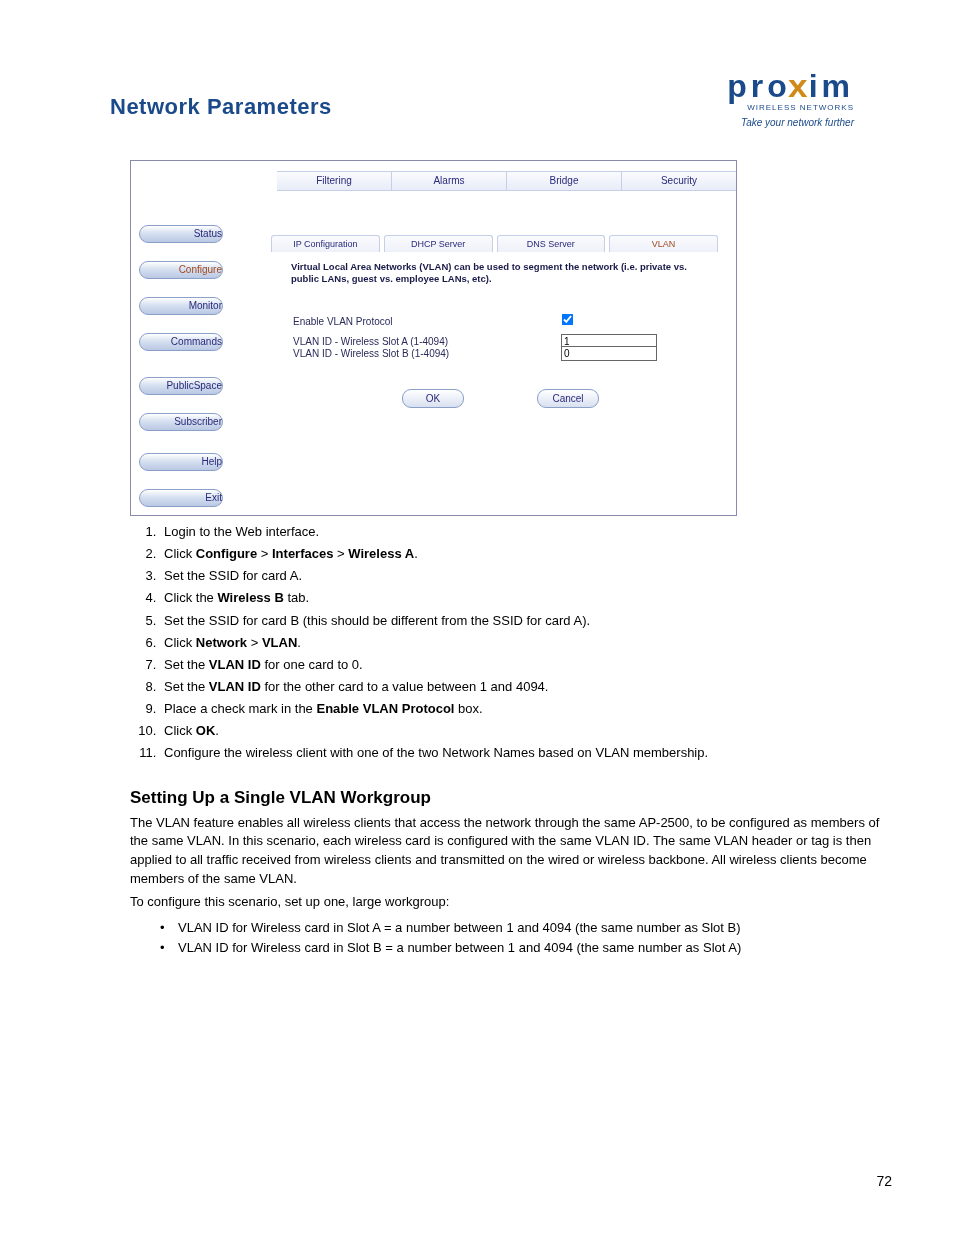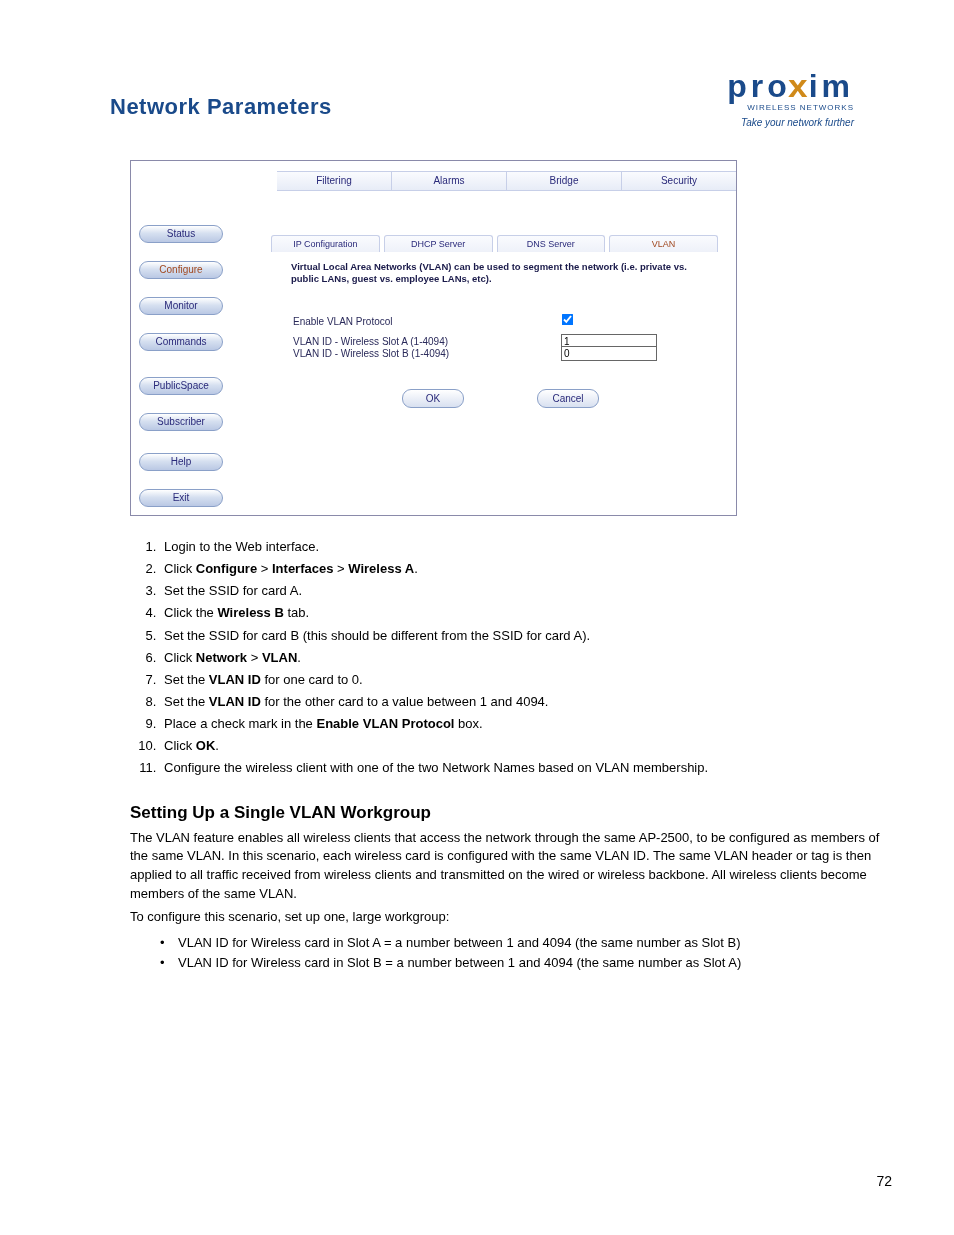--- a/index.html
+++ b/index.html
@@ -76,21 +76,21 @@
     font-size: 11px;
     color: #2a2a5a;
   }
 
   
   .nav-btn {
     position: absolute;
     width: 82px;
     height: 16px;
     line-height: 16px;
-    text-align: center;
+    text-align: right;
     font-size: 10px;
     color: #2a2a7a;
     border: 1px solid #8aa0c8;
     border-radius: 10px;
     background: linear-gradient(#ffffff 0%, #d6e0f0 45%, #bac8e4 100%);
     cursor: default;
   }
   .nav-btn.active { color: #a04820; }
 
   
@@ -209,21 +209,21 @@
   
   .figcap {
     margin: 18px 0 10px 70px;
     font-family: "Times New Roman", serif;
     font-size: 13px;
   }
   .figcap .fb { font-weight: bold; }
 
   
   ol.proc {
-    margin: 21px 0 0 100px;
+    margin: 6px 0 0 100px;
     padding: 0;
     font-size: 13px;
     line-height: 1.55;
     width: 730px;
   }
   ol.proc li { margin-bottom: 2px; padding-left: 4px; }
 
   h3.sect {
     margin: 24px 0 6px 70px;
     font-size: 17px;

